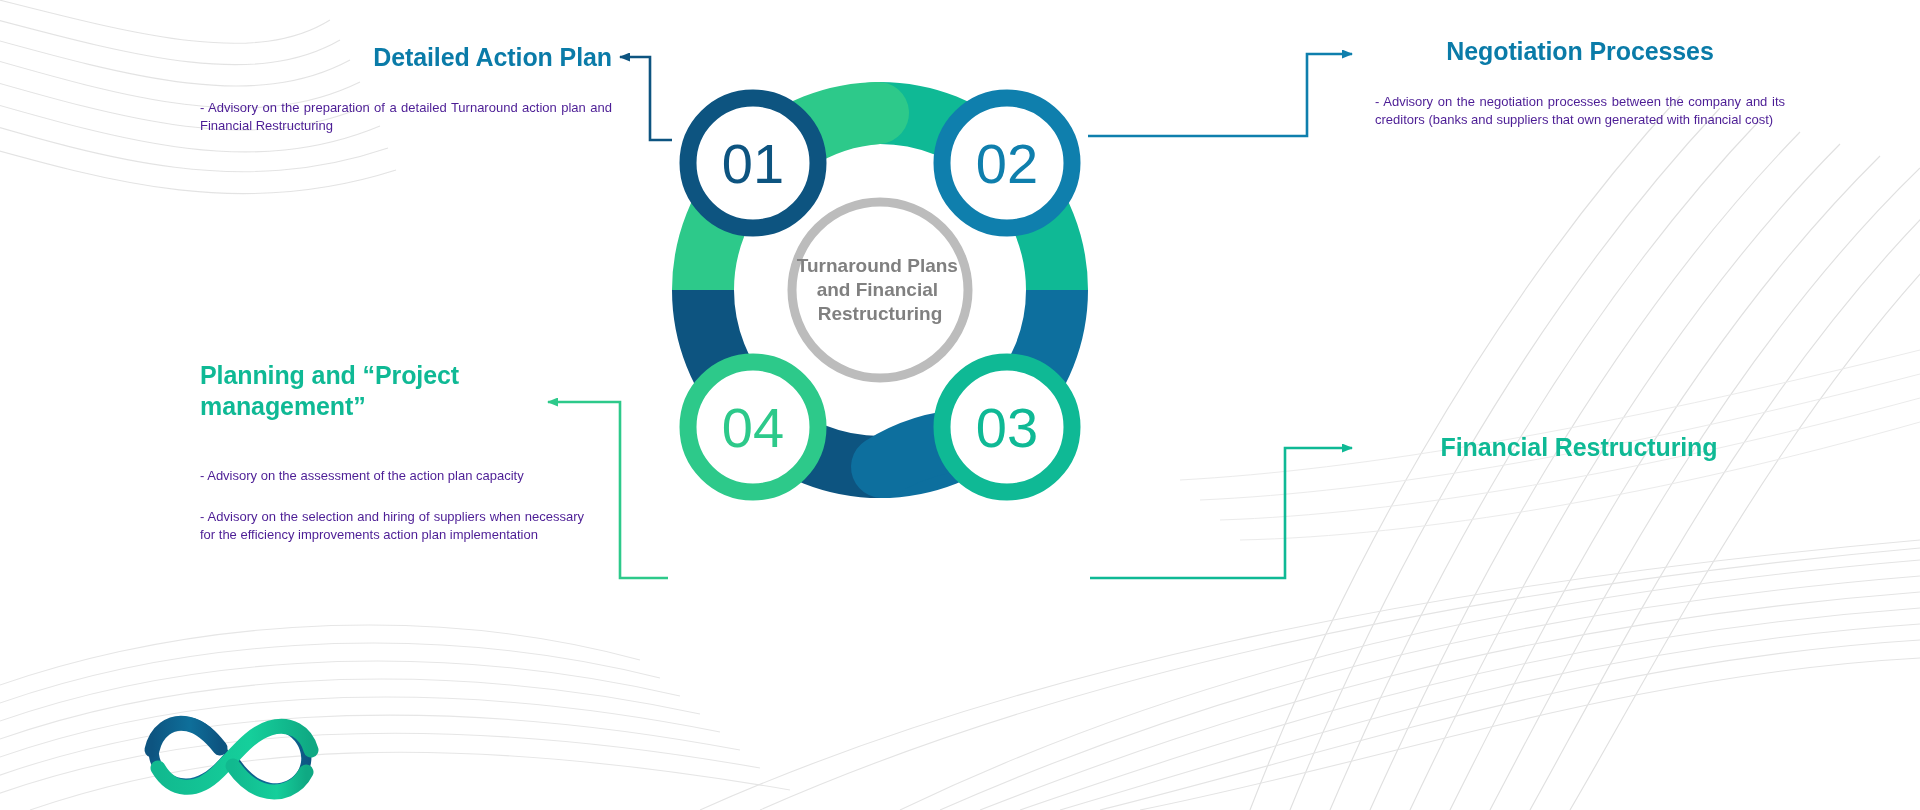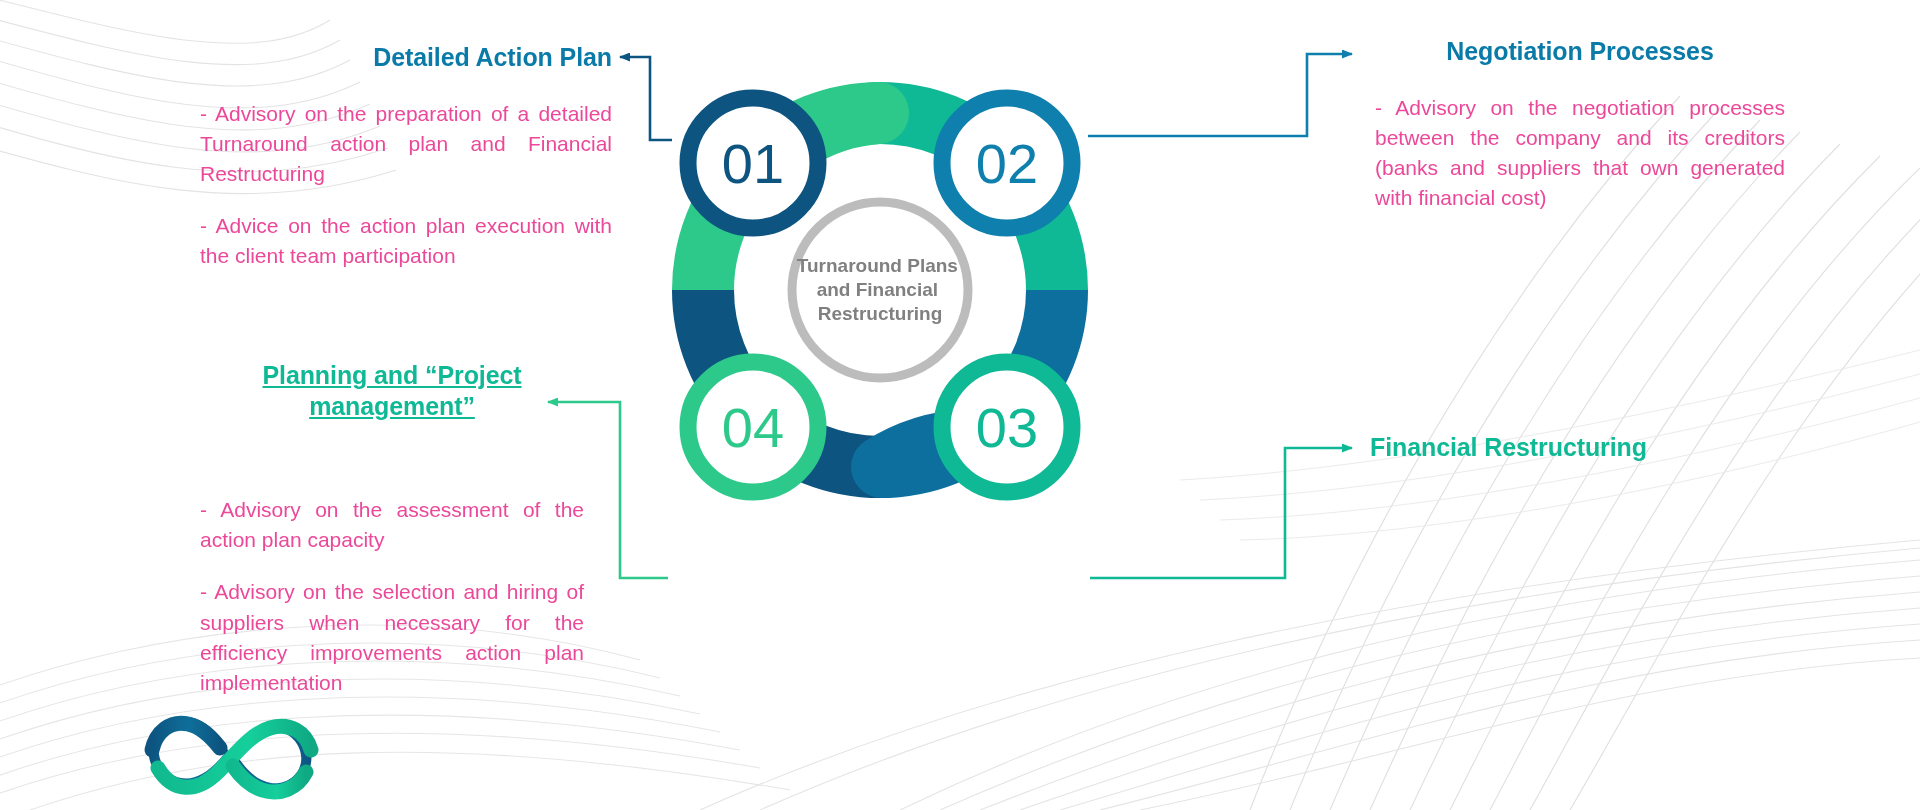--- a/index.html
+++ b/index.html
@@ -51,23 +51,23 @@
   }
   .block h2 {
     margin: 0 0 26px 0;
     font-size: 25px;
     font-weight: bold;
     line-height: 1.22;
     letter-spacing: -0.1px;
   }
   .block p {
     margin: 12px 0 22px 0;
-    font-size: 21px;
+    font-size: 13px;
     line-height: 1.44;
-    color: #ec4899;
+    color: #4c1d95;
     text-align: justify;
     text-justify: inter-word;
     font-weight: 300;
   }
   .block p:last-child { margin-bottom: 0; }
 
   .blue-head  { color: #0a7ba8; }
   .green-head { color: #0fb995; }
 
   
@@ -85,29 +85,29 @@
     width: 410px;
   }
   #block-02 h2 { text-align: center; }
 
   
   #block-04 {
     left: 200px;
     top: 360px;
     width: 384px;
   }
-  #block-04 h2 { text-align: center; margin-bottom: 74px; text-decoration: underline; }
+  #block-04 h2 { margin-bottom: 46px; }
 
   
   #block-03 {
     left: 1370px;
     top: 432px;
     width: 418px;
   }
-  #block-03 h2 { text-align: left; margin-bottom: 10px; }
+  #block-03 h2 { text-align: center; margin-bottom: 10px; }
 
   
   #logo {
     position: absolute;
     left: 140px;
     top: 706px;
     width: 180px;
     height: 96px;
     z-index: 3;
   }
@@ -256,21 +256,20 @@
 
   <g>
     <circle cx="133" cy="387" r="65" fill="#ffffff" stroke="#2dc98a" stroke-width="17"></circle>
     <text class="num-text" x="133" y="387" text-anchor="middle" dominant-baseline="central" font-size="56" fill="#2dc98a">04</text>
   </g>
 </svg>
 
 <div class="block" id="block-01">
   <h2 class="blue-head">Detailed Action Plan</h2>
   <p>-  Advisory  on  the  preparation  of  a detailed Turnaround action plan and Financial Restructuring</p>
-  <p>-   Advice   on   the   action   plan execution   with   the   client   team participation</p>
 </div>
 
 <div class="block" id="block-02">
   <h2 class="blue-head">Negotiation Processes</h2>
   <p>-   Advisory   on   the   negotiation processes  between  the  company and  its creditors (banks and suppliers that  own  generated  with  financial cost)</p>
 </div>
 
 <div class="block" id="block-04">
   <h2 class="green-head">Planning and “Project management”</h2>
   <p>- Advisory on the assessment of the action plan capacity</p>

